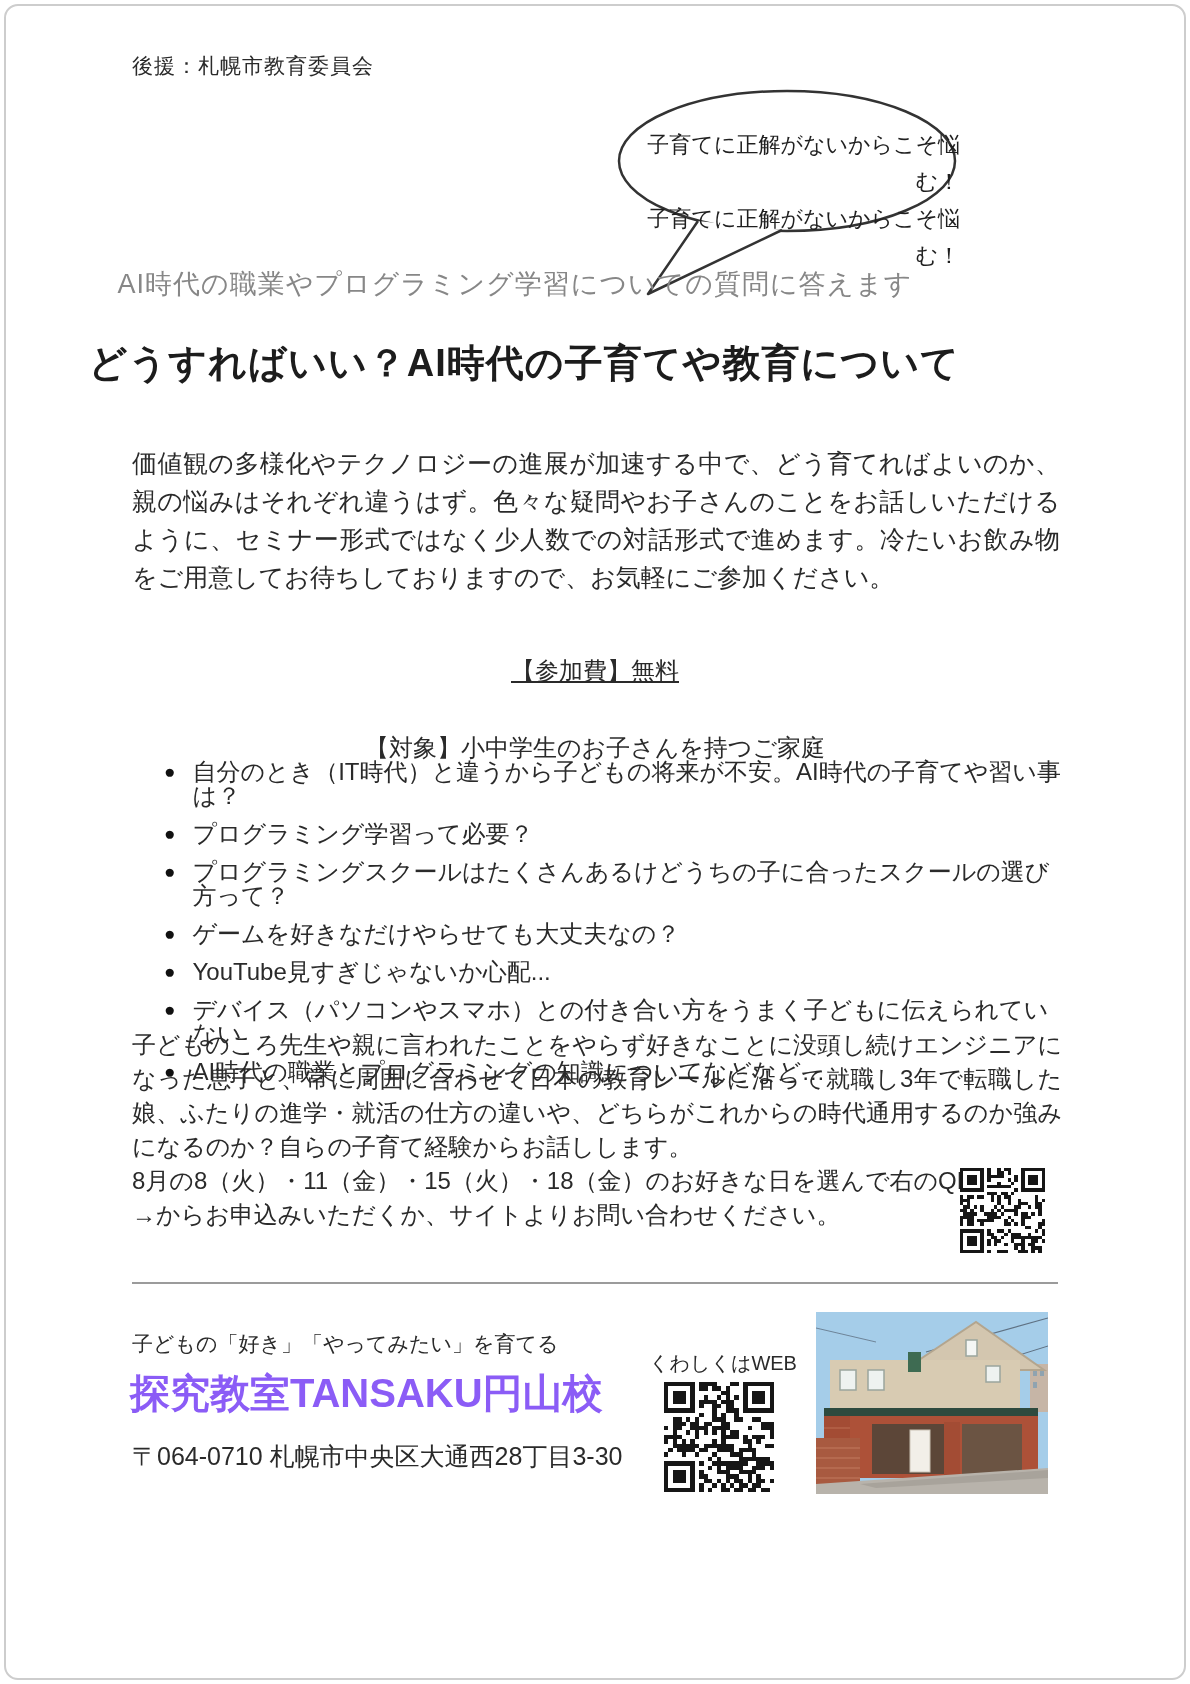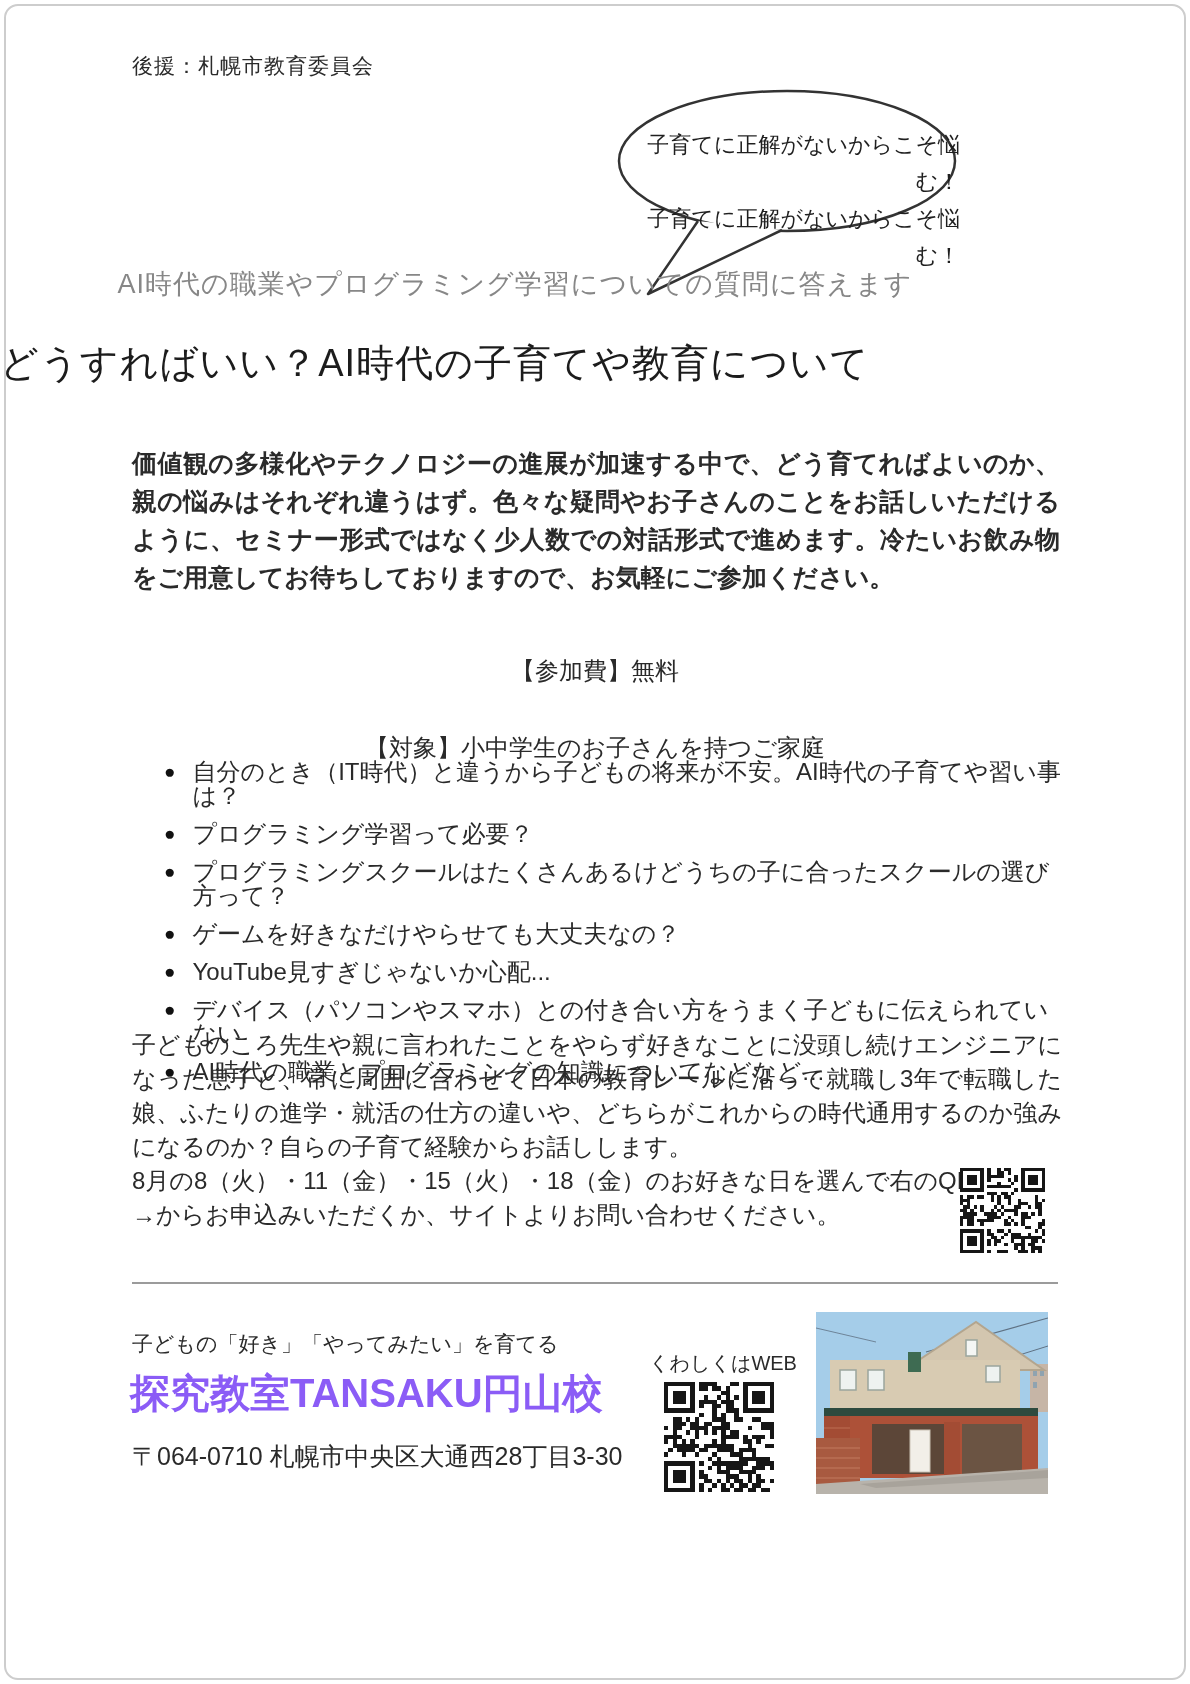--- a/index.html
+++ b/index.html
@@ -4,23 +4,23 @@
 <style>
   html,body{margin:0;padding:0;background:#fff;}
   #root{position:relative;width:1190px;height:1684px;background:#ffffff;overflow:hidden;
         font-family:"Liberation Sans","DejaVu Sans",sans-serif;color:#2a2a2a;}
   .page-frame{position:absolute;inset:4px;border:2px solid #cdcdcd;border-radius:14px;pointer-events:none;}
   .abs{position:absolute;}
   .sponsor{left:132px;top:52px;font-size:21px;letter-spacing:1px;}
   .bubble-svg{left:598px;top:88px;width:380px;height:218px;}
   .bubble-text{left:614px;top:126px;width:346px;text-align:right;font-size:22px;line-height:37px;font-weight:500;color:#1f1f1f;}
   .subtitle{left:0;top:266px;width:1030px;text-align:center;font-size:27px;font-weight:500;color:#878787;letter-spacing:1px;}
-  .title{left:0;top:338px;width:960px;text-align:left;font-size:38px;font-weight:400;color:#1c1c1c;letter-spacing:1px;}
-  .intro{left:132px;top:444px;width:928px;font-size:25px;line-height:38px;text-align:justify;font-weight:bold;}
-  .fee{left:0;top:655px;width:1190px;text-align:center;font-size:24px;}
+  .title{left:0;top:338px;width:960px;text-align:right;font-size:38px;font-weight:700;color:#1c1c1c;letter-spacing:1px;}
+  .intro{left:132px;top:444px;width:928px;font-size:25px;line-height:38px;text-align:justify;}
+  .fee{left:0;top:655px;width:1190px;text-align:center;font-size:24px;text-decoration:underline;}
   .target{left:0;top:696px;width:1190px;text-align:center;font-size:24px;margin-top:36px;}
   .bullets{left:164px;top:760px;width:900px;list-style:none;margin:0;padding:0;}
   .bullets li{display:flex;align-items:flex-start;margin-bottom:14px;font-size:24px;line-height:24px;}
   .bullets .dot{font-size:19px;line-height:24px;margin-right:17px;color:#111;}
   .story{left:132px;top:1028px;width:930px;font-size:24px;line-height:34px;text-align:justify;}
   .apply{left:132px;top:1164px;width:930px;font-size:24px;line-height:34px;}
   .qr{background:#fff;}
   .qr svg{width:100%;height:100%;display:block;}
   .qr-apply{left:960px;top:1168px;width:85px;height:85px;}
   .divider{left:132px;top:1282px;width:926px;height:0;border-top:2px solid #9b9b9b;}

